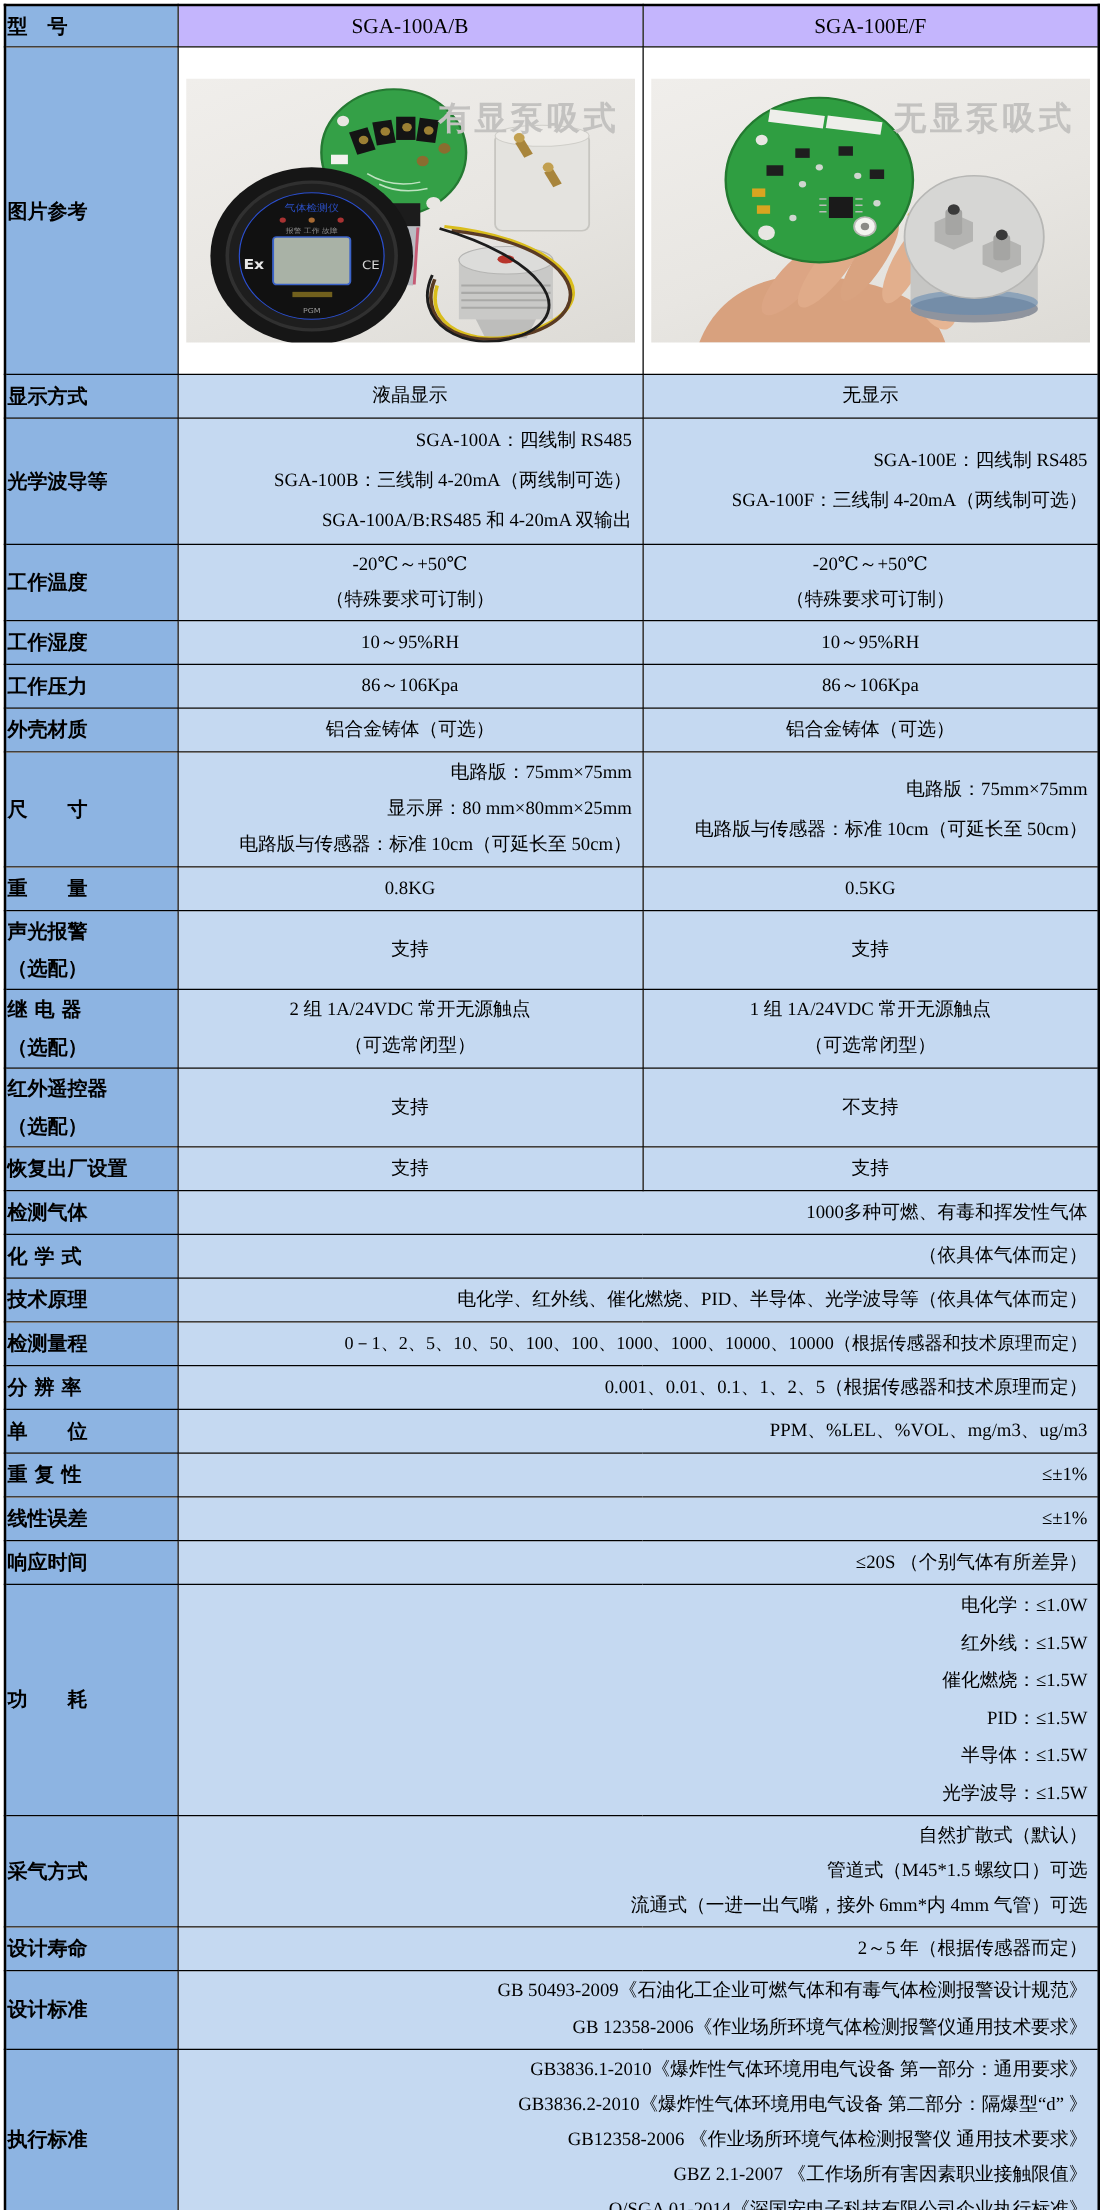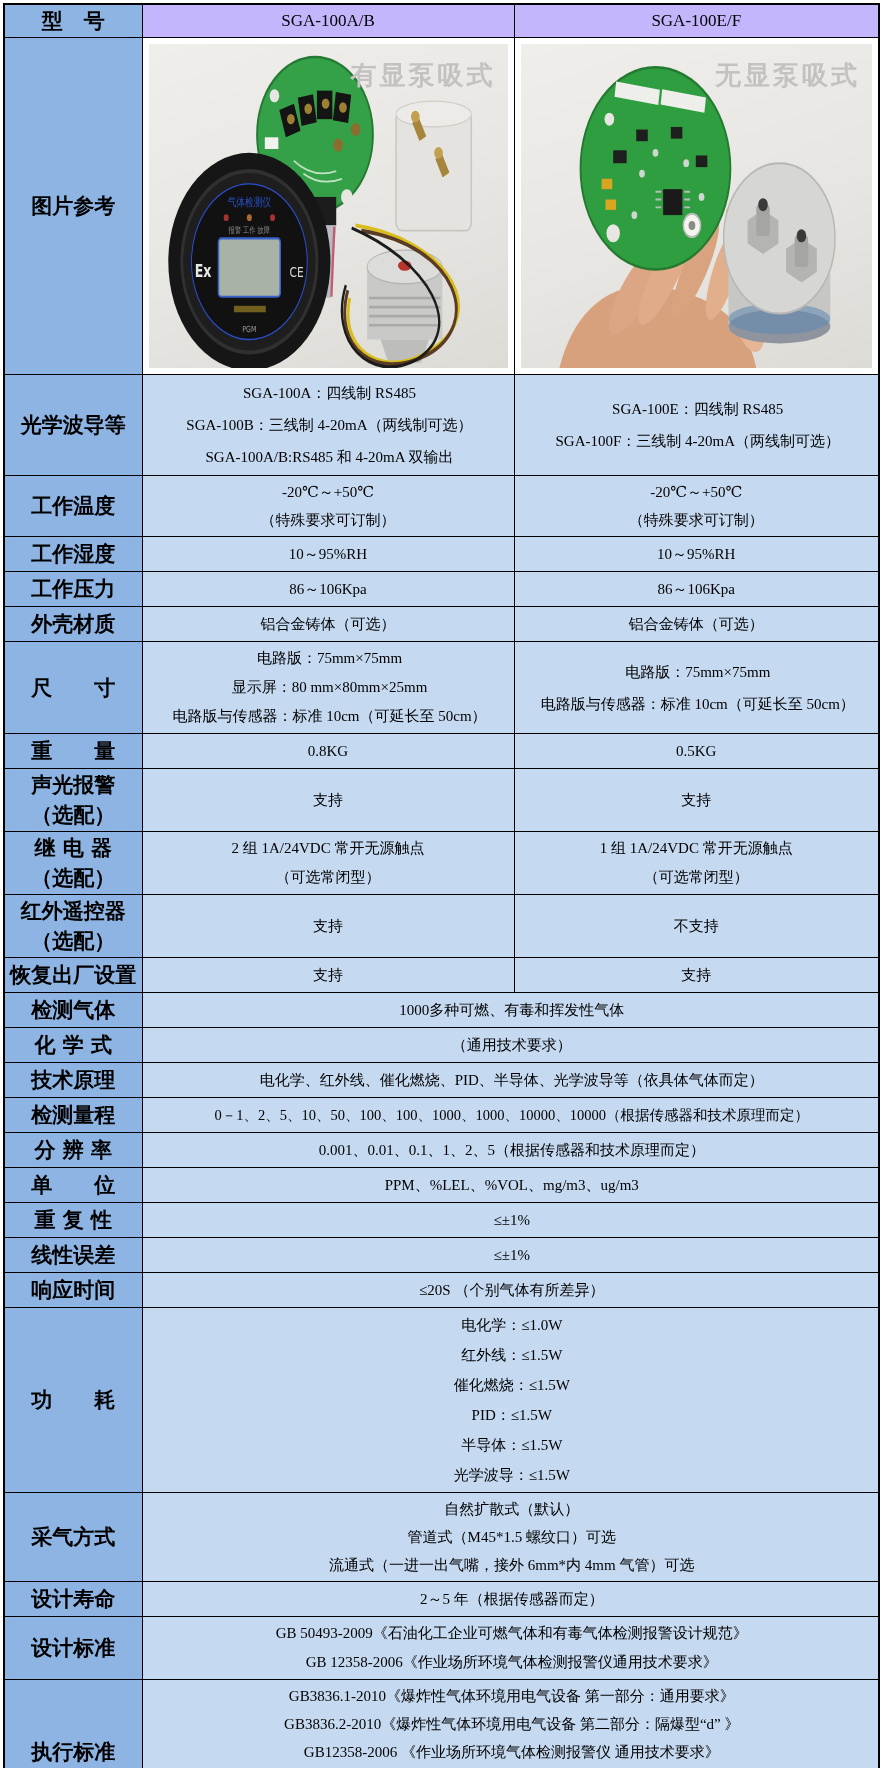--- a/index.html
+++ b/index.html
@@ -3,45 +3,45 @@
 <meta charset="utf-8">
 <style>
   html,body{margin:0;padding:0;background:#ffffff;}
   body{width:881px;font-family:"DejaVu Sans","Liberation Sans",sans-serif;color:#000;}
   .sheet{padding:3px;}
   table.spec{border-collapse:collapse;table-layout:fixed;width:875px;border:2px solid #000;}
   td{border:1.5px solid #000;vertical-align:middle;overflow:hidden;}
   .lbl{
     background:#8db4e2;
     font-weight:bold;
-    text-align:center;
-    font-size:21px;
+    text-align:left;
+    font-size:16px;
     line-height:30px;
     white-space:pre-line;
     font-family:"DejaVu Sans","Liberation Sans",sans-serif;
   }
   .val{
     background:#c5d9f1;
     font-size:15px;
     text-align:center;
     line-height:30px;
     white-space:pre-line;
     font-family:"Liberation Serif","DejaVu Serif",serif;
     padding:2px 6px;
   }
-  .left{text-align:center;padding-left:11px;padding-right:8px;}
+  .left{text-align:right;padding-left:11px;padding-right:8px;}
   .hdr{
     background:#c4b5fd;
     font-size:17px;
     text-align:center;
     font-family:"Liberation Serif","DejaVu Serif",serif;
   }
   .photo-cell{background:#ffffff;padding:6px;}
   .photo{
-    position:relative;width:100%;height:324px;
+    position:relative;width:100%;height:211px;
     background:linear-gradient(160deg,#f0eeeb 0%,#e8e6e2 55%,#dddbd6 100%);
   }
   .photo svg{position:absolute;left:0;top:0;width:100%;height:100%;}
   .watermark{
     position:absolute;top:14px;right:12px;
     font-size:26px;letter-spacing:3px;color:#c3c2c0;
     font-family:"DejaVu Sans",sans-serif;font-weight:bold;z-index:3;
   }
 </style>
 </head>
@@ -195,20 +195,25 @@
             <polygon points="276,158 292,150 308,158 308,176 292,184 276,176" fill="#b4b4b2"></polygon>
             <rect x="285" y="148" width="14" height="24" rx="3" fill="#a5a5a3"></rect>
             <circle cx="292" cy="148" r="5" fill="#3a3a3a"></circle>
           </g>
         </g>
       </svg>
     </div>
   </td>
 </tr>
 
+<tr style="height:30px">
+  <td class="lbl">显示方式</td>
+  <td class="val">液晶显示</td>
+  <td class="val">无显示</td>
+</tr>
 
 <tr style="height:96px">
   <td class="lbl">光学波导等</td>
   <td class="val left" style="line-height:32px">SGA-100A：四线制 RS485
 SGA-100B：三线制 4-20mA（两线制可选）
 SGA-100A/B:RS485 和 4-20mA 双输出</td>
   <td class="val left" style="line-height:32px;vertical-align:middle">SGA-100E：四线制 RS485
 SGA-100F：三线制 4-20mA（两线制可选）</td>
 </tr>
 
@@ -283,21 +288,21 @@
   <td class="val">支持</td>
 </tr>
 
 <tr style="height:27px">
   <td class="lbl">检测气体</td>
   <td class="val left" colspan="2">1000多种可燃、有毒和挥发性气体</td>
 </tr>
 
 <tr style="height:29px">
   <td class="lbl">化 学 式</td>
-  <td class="val left" colspan="2">（通用技术要求）</td>
+  <td class="val left" colspan="2">（依具体气体而定）</td>
 </tr>
 
 <tr style="height:31px">
   <td class="lbl">技术原理</td>
   <td class="val left" colspan="2">电化学、红外线、催化燃烧、PID、半导体、光学波导等（依具体气体而定）</td>
 </tr>
 
 <tr style="height:31px">
   <td class="lbl">检测量程</td>
   <td class="val left" colspan="2" style="font-size:14.5px">0－1、2、5、10、50、100、100、1000、1000、10000、10000（根据传感器和技术原理而定）</td>

